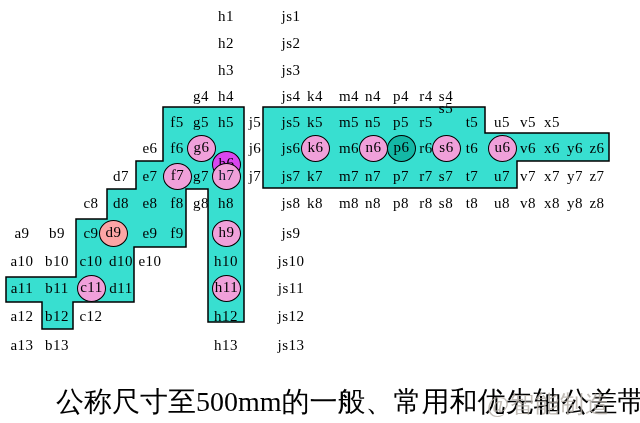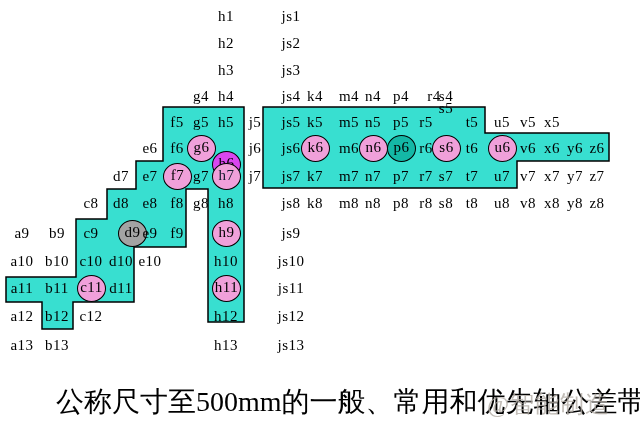--- a/index.html
+++ b/index.html
@@ -33,21 +33,21 @@
       <div class="cell" style="left: 291px; top: 43px; color: rgb(0, 0, 0);">js2</div>
       <div class="cell" style="left: 226px; top: 70px; color: rgb(0, 0, 0);">h3</div>
       <div class="cell" style="left: 291px; top: 70px; color: rgb(0, 0, 0);">js3</div>
       <div class="cell" style="left: 201px; top: 96px; color: rgb(0, 0, 0);">g4</div>
       <div class="cell" style="left: 226px; top: 96px; color: rgb(0, 0, 0);">h4</div>
       <div class="cell" style="left: 291px; top: 96px; color: rgb(0, 0, 0);">js4</div>
       <div class="cell" style="left: 315px; top: 96px; color: rgb(0, 0, 0);">k4</div>
       <div class="cell" style="left: 349px; top: 96px; color: rgb(0, 0, 0);">m4</div>
       <div class="cell" style="left: 373px; top: 96px; color: rgb(0, 0, 0);">n4</div>
       <div class="cell" style="left: 401px; top: 96px; color: rgb(0, 0, 0);">p4</div>
-      <div class="cell" style="left: 426px; top: 96px; color: rgb(0, 0, 0); padding-left: 8px;">r4</div>
+      <div class="cell" style="left: 426px; top: 96px; color: rgb(0, 0, 0);">r4</div>
       <div class="cell" style="left: 446px; top: 96px; color: rgb(0, 0, 0);">s4</div>
       <div class="cell" style="left: 177px; top: 122px; color: rgb(0, 0, 0);">f5</div>
       <div class="cell" style="left: 201px; top: 122px; color: rgb(0, 0, 0);">g5</div>
       <div class="cell" style="left: 226px; top: 122px; color: rgb(0, 0, 0);">h5</div>
       <div class="cell" style="left: 255px; top: 122px; color: rgb(0, 0, 0);">j5</div>
       <div class="cell" style="left: 291px; top: 122px; color: rgb(0, 0, 0);">js5</div>
       <div class="cell" style="left: 315px; top: 122px; color: rgb(0, 0, 0);">k5</div>
       <div class="cell" style="left: 349px; top: 122px; color: rgb(0, 0, 0);">m5</div>
       <div class="cell" style="left: 373px; top: 122px; color: rgb(0, 0, 0);">n5</div>
       <div class="cell" style="left: 401px; top: 122px; color: rgb(0, 0, 0);">p5</div>
@@ -109,21 +109,21 @@
       <div class="cell" style="left: 446px; top: 203px; color: rgb(0, 0, 0);">s8</div>
       <div class="cell" style="left: 472px; top: 203px; color: rgb(0, 0, 0);">t8</div>
       <div class="cell" style="left: 502px; top: 203px; color: rgb(0, 0, 0);">u8</div>
       <div class="cell" style="left: 528px; top: 203px; color: rgb(0, 0, 0);">v8</div>
       <div class="cell" style="left: 552px; top: 203px; color: rgb(0, 0, 0);">x8</div>
       <div class="cell" style="left: 575px; top: 203px; color: rgb(0, 0, 0);">y8</div>
       <div class="cell" style="left: 597px; top: 203px; color: rgb(0, 0, 0);">z8</div>
       <div class="cell" style="left: 22px; top: 233px; color: rgb(0, 0, 0);">a9</div>
       <div class="cell" style="left: 57px; top: 233px; color: rgb(0, 0, 0);">b9</div>
       <div class="cell" style="left: 91px; top: 233px; color: rgb(0, 0, 0);">c9</div>
-      <div class="cell pref" style="left: 132px; top: 233px; color: rgb(0, 0, 0); background: #a3a3a3; text-align: center;">d9</div>
+      <div class="cell pref" style="left: 113px; top: 233px; color: rgb(0, 0, 0); background: #fca5a5; text-align: center;">d9</div>
       <div class="cell" style="left: 150px; top: 233px; color: rgb(0, 0, 0);">e9</div>
       <div class="cell" style="left: 177px; top: 233px; color: rgb(0, 0, 0);">f9</div>
       <div class="cell pref" style="left: 226px; top: 233px; color: rgb(0, 0, 0); background: rgb(240, 160, 218);">h9</div>
       <div class="cell" style="left: 291px; top: 233px; color: rgb(0, 0, 0); text-align: center;">js9</div>
       <div class="cell" style="left: 22px; top: 261px; color: rgb(0, 0, 0);">a10</div>
       <div class="cell" style="left: 57px; top: 261px; color: rgb(0, 0, 0);">b10</div>
       <div class="cell" style="left: 91px; top: 261px; color: rgb(0, 0, 0);">c10</div>
       <div class="cell" style="left: 121px; top: 261px; color: rgb(0, 0, 0);">d10</div>
       <div class="cell" style="left: 150px; top: 261px; color: rgb(0, 0, 0);">e10</div>
       <div class="cell" style="left: 226px; top: 261px; color: rgb(0, 0, 0);">h10</div>

